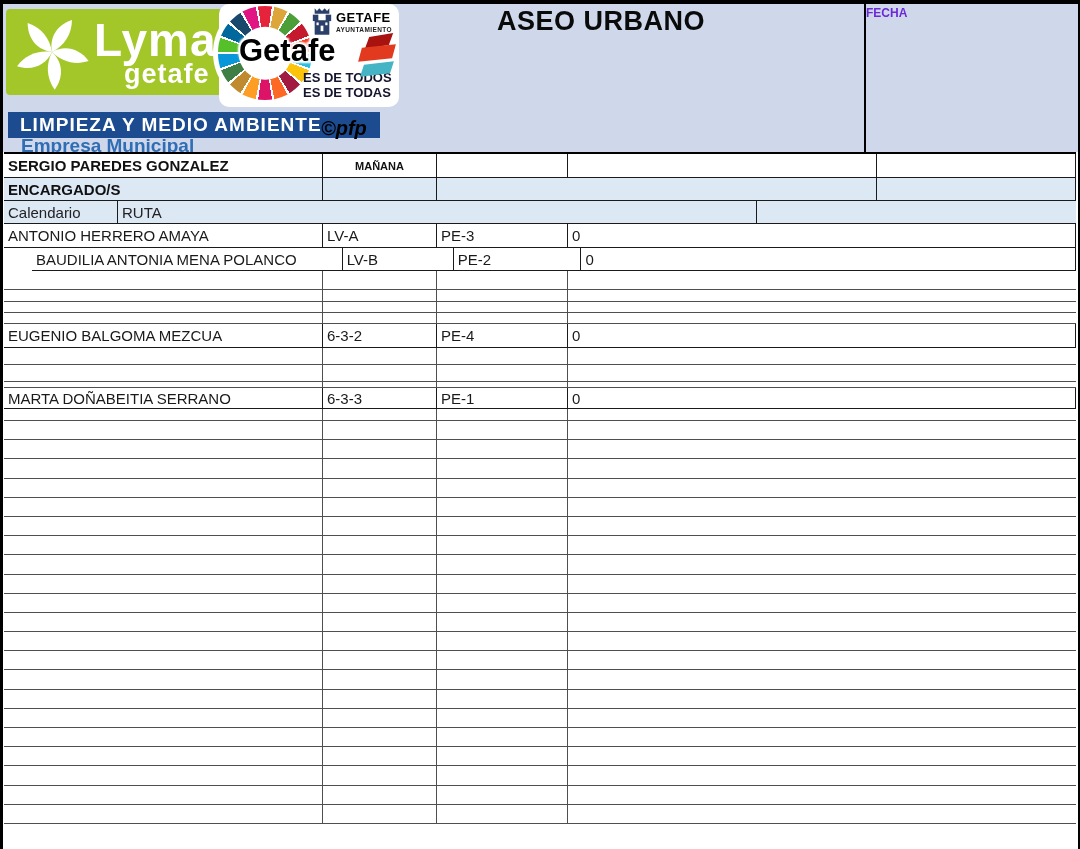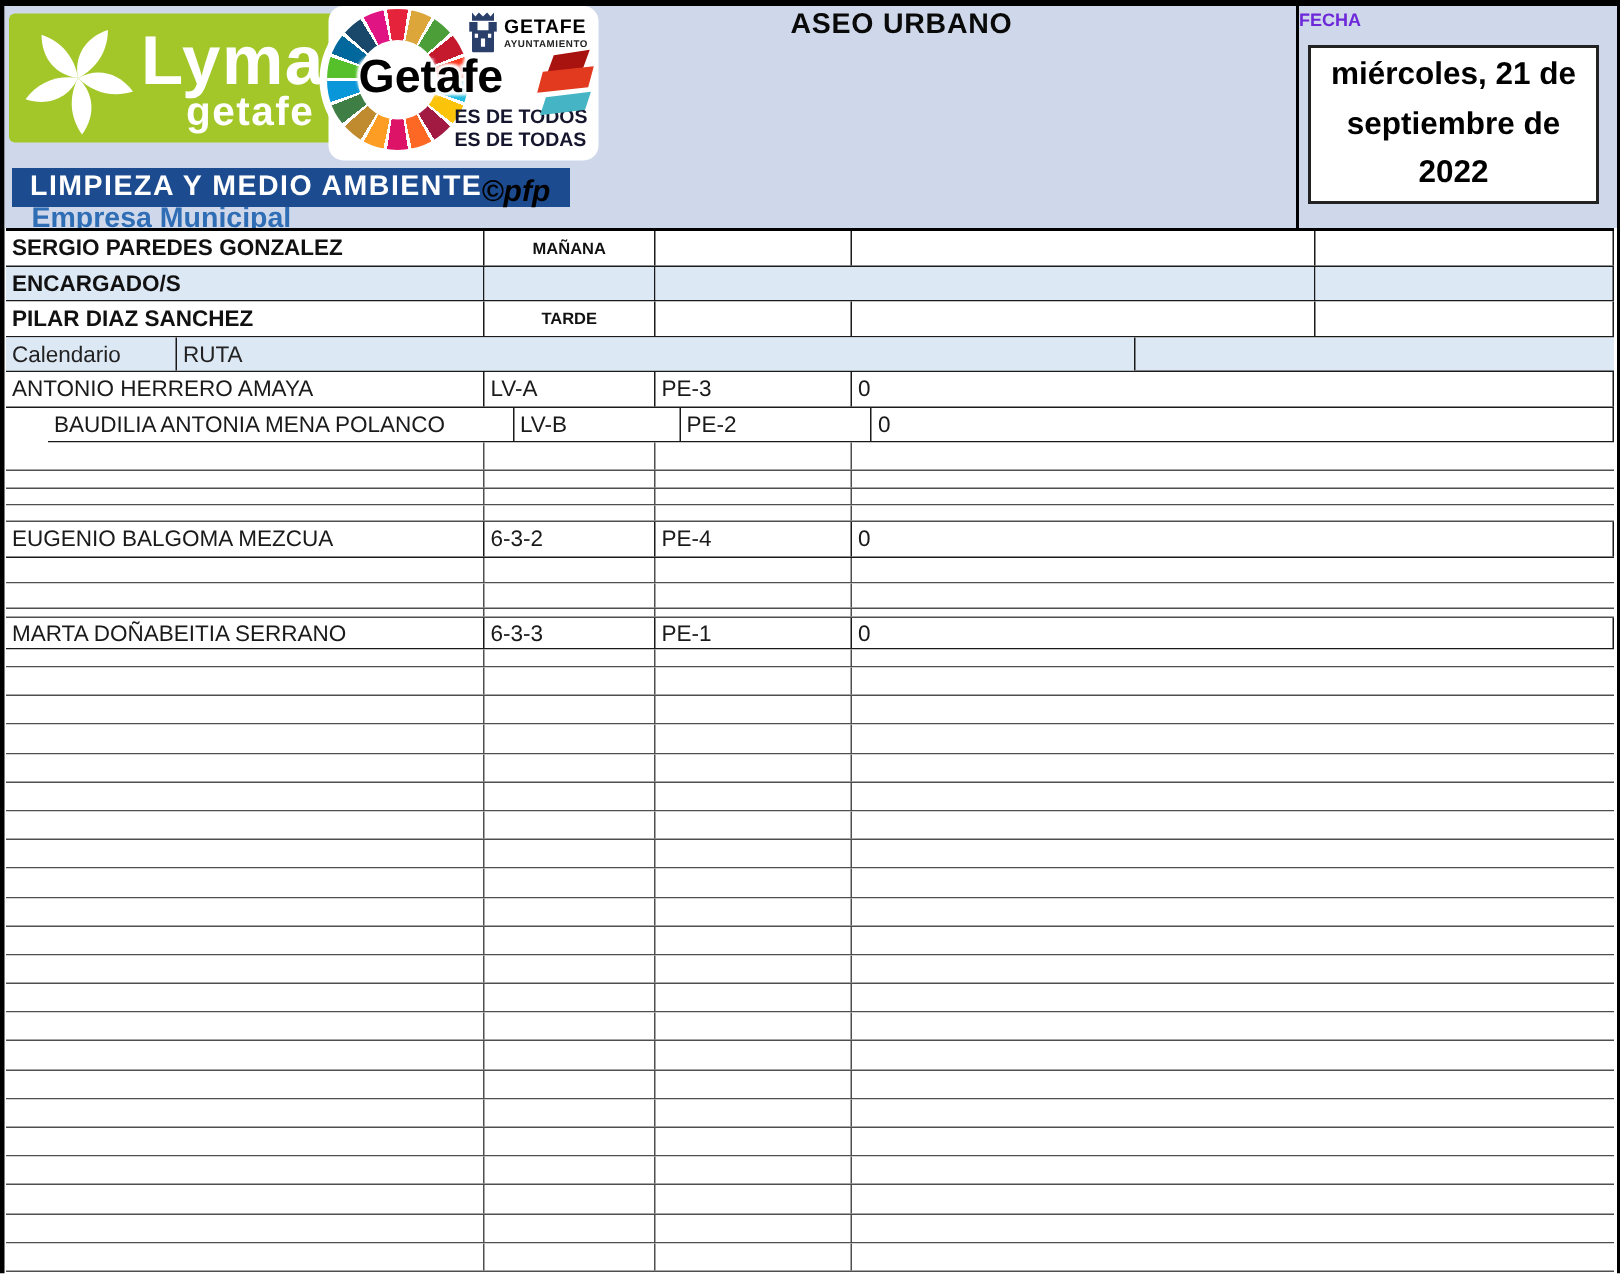--- a/index.html
+++ b/index.html
@@ -29,21 +29,21 @@
   .crest{position:absolute;left:92px;top:3px;width:22px;height:30px;}
   .crest-title{position:absolute;left:117px;top:6px;font-size:13px;font-weight:bold;color:#000;letter-spacing:.5px;}
   .crest-sub{position:absolute;left:117px;top:22px;font-size:6.5px;font-weight:bold;color:#222;letter-spacing:.4px;}
   .mark{position:absolute;left:140px;top:31px;width:40px;height:44px;z-index:2;}
   .mark div{position:absolute;}
   .m1{left:8px;top:0;width:24px;height:12px;background:#a8120f;transform:skew(-20deg,-9deg);}
   .m2{left:1px;top:11px;width:34px;height:14px;background:#e23a1e;transform:skew(-15deg,-6deg);}
   .m3{left:3px;top:28px;width:30px;height:12px;background:#45b4c4;transform:skew(-18deg,-7deg);}
   .tagline1{position:absolute;left:84px;top:66px;width:92px;font-size:13px;font-weight:bold;color:#15152d;}
   .tagline2{position:absolute;left:84px;top:81px;width:92px;font-size:13px;font-weight:bold;color:#15152d;}
-  .title{position:absolute;left:386px;top:2px;width:424px;text-align:center;font-size:19px;font-weight:bold;letter-spacing:.5px;color:#0a0a0a;}
+  .title{position:absolute;left:386px;top:2px;width:424px;text-align:center;font-size:27px;font-weight:bold;letter-spacing:.5px;color:#0a0a0a;}
   .subtitle{position:absolute;left:382px;top:60px;width:436px;text-align:center;font-size:43px;font-weight:bold;letter-spacing:.5px;color:#0a0a0a;}
   .fecha-sep{position:absolute;left:861px;top:0;width:2px;height:148px;background:#000;}
   .fecha-label{position:absolute;left:863px;top:2px;width:210px;text-align:left;font-size:12px;font-weight:bold;color:#6d28d9;}
   .fecha-box{position:absolute;left:869px;top:26px;width:194px;height:106px;background:#fff;border:2px solid #222;
     box-sizing:border-box;display:flex;align-items:center;justify-content:center;text-align:center;
     font-size:21px;font-weight:bold;line-height:1.55;white-space:pre-line;color:#000;}
   
   .tbl{position:absolute;left:1px;top:148px;width:1072px;border-top:2px solid #000;}
   .trow{display:flex;box-sizing:border-box;border-bottom:1px solid #4f4f4f;background:#fff;}
   .trow.dark{border-bottom:1px solid #1a1a1a;}
@@ -111,49 +111,39 @@
         <div class="m2"></div>
         <div class="m3"></div>
       </div>
       <div class="tagline1">ES DE TODOS</div>
       <div class="tagline2">ES DE TODAS</div>
     </div>
 
     <div class="title">ASEO URBANO</div>
     <div class="fecha-sep"></div>
     <div class="fecha-label">FECHA</div>
-    <div class="fecha-box">miércoles, 21 de
-septiembre de
-2022</div>
   </div>
 
   <div class="tbl">
 
     <div class="trow dark r-shift">
       <div class="tcell c1 name-b">SERGIO PAREDES GONZALEZ</div>
       <div class="tcell c2 shift">MAÑANA</div>
       <div class="tcell c3"></div>
       <div class="tcell c4"></div>
       <div class="tcell c5 last"></div>
     </div>
 
     <div class="trow dark r-enc fill">
       <div class="tcell c1 lbl-enc fill">ENCARGADO/S</div>
       <div class="tcell c2 fill"></div>
       <div class="tcell c34 fill"></div>
       <div class="tcell c5 last fill"></div>
     </div>
 
-    <div class="trow dark r-shift">
-      <div class="tcell c1 name-b">PILAR DIAZ SANCHEZ</div>
-      <div class="tcell c2 shift">TARDE</div>
-      <div class="tcell c3"></div>
-      <div class="tcell c4"></div>
-      <div class="tcell c5 last"></div>
-    </div>
 
     <div class="trow dark r-oper fill">
       <div class="tcell c2 plain fill">Calendario</div>
       <div class="tcell c3r last plain fill">RUTA</div>
     </div>
 
     <div>
         <div class="trow dark" style="height: 24px;">
           <div class="tcell c1 datacell">ANTONIO HERRERO AMAYA</div>
           <div class="tcell c2 datacell">LV-A</div>

